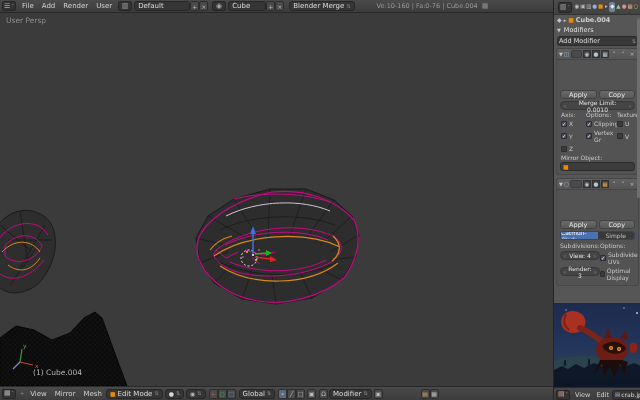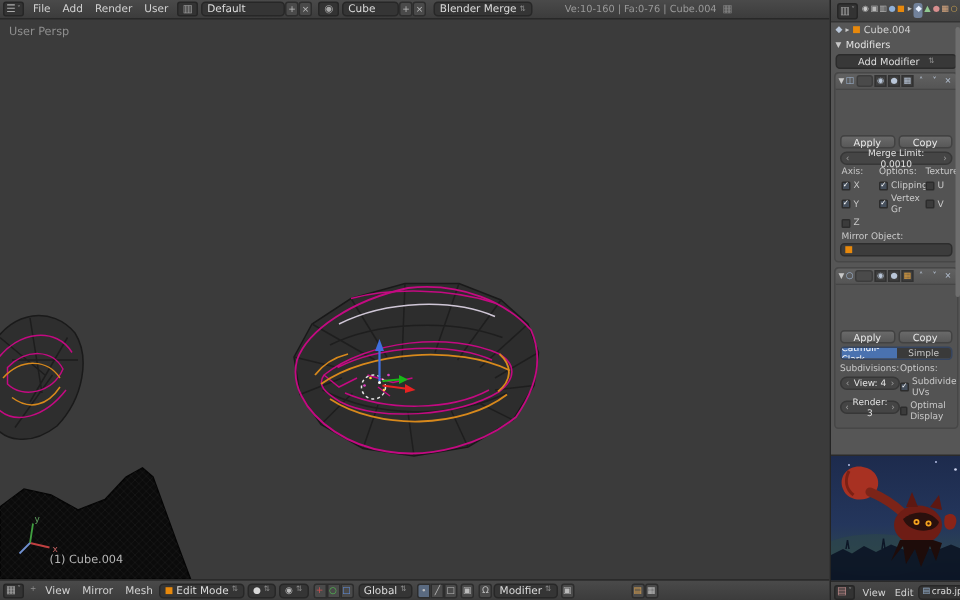--- a/index.html
+++ b/index.html
@@ -40,26 +40,26 @@
   
   #right { position:absolute; left:553px; top:0; width:87px; height:400px;
            background:#565656; border-left:1px solid #242424; }
   #props { position:absolute; left:0; top:0; width:87px; height:303px; overflow:hidden;
            font-size:6.5px; color:#d6d6d6; }
   #props-tabs { display:flex; align-items:center; height:15px; padding:1px 2px;
                 background:linear-gradient(#4c4c4c,#424242); border-bottom:1px solid #333; }
   .ptab { width:6.4px; text-align:center; font-size:5.5px; line-height:9px; height:10px;
           border-radius:2px; cursor:default; }
   .ptab.active { background:#72829b; color:#e8f0ff; }
-  #crumb { display:flex; align-items:center; gap:2px; height:10px; padding:0 3px; color:#cfcfcf; }
+  #crumb { display:flex; align-items:center; gap:2px; height:10px; padding:0 3px; color:#cfcfcf;font-weight:bold; }
   #panel-title { display:flex; align-items:center; gap:3px; height:10px; padding:0 3px; color:#e2e2e2; }
   .tri { font-size:5px; color:#c8c8c8; }
 
   .wfull { margin:1px 3px; }
-  .darkdd { display:flex; align-items:center; height:10px; padding:0 14px; background:#383838;
+  .darkdd { display:flex; align-items:center; height:10px; padding:0 1px; background:#383838;
             border:1px solid #2b2b2b; border-radius:3px; color:#ddd; }
   .darkdd .sp { flex:1; }
 
   .modbox { margin:2px 2px 3px 2px; border:1px solid #474747; border-radius:3px; background:#535353; }
   .modhead { display:flex; align-items:center; gap:1px; height:11px; padding:0 2px;
              background:linear-gradient(#616161,#555); border-bottom:1px solid #464646;
              border-radius:3px 3px 0 0; }
   .namebox { flex:1; height:8px; background:#4a4a4a; border:1px solid #3c3c3c; border-radius:2px; }
   .hico { display:inline-flex; align-items:center; justify-content:center; width:8px; height:8px;
           background:#3f3f3f; border:1px solid #323232; color:#b9c6d8; font-size:5.5px; }

